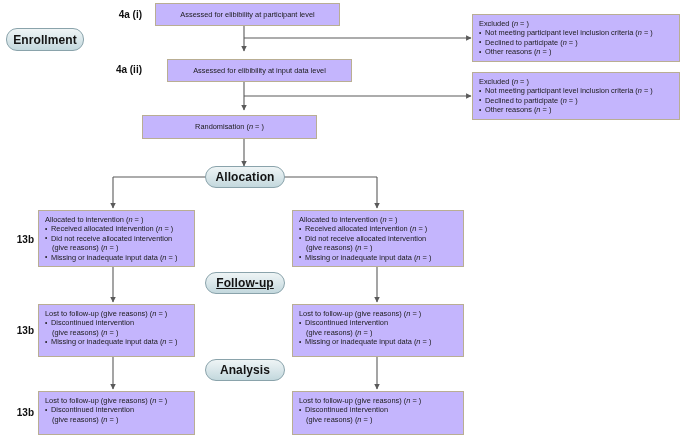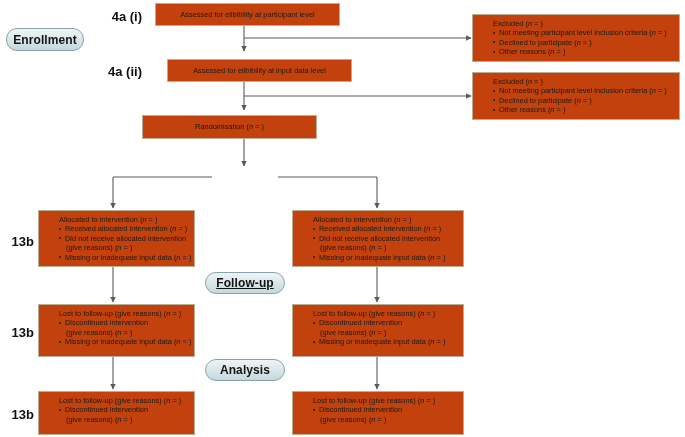--- a/index.html
+++ b/index.html
@@ -21,26 +21,26 @@
     top: 0;
     width: 685px;
     height: 437px;
     pointer-events: none;
   }
 
   
   .box {
     position: absolute;
     box-sizing: border-box;
-    background: #c2410c;
+    background: #c4b5fd;
     border: 1px solid #b9ae93;
     color: #1a1a1a;
     font-size: 7.4px;
     line-height: 9.4px;
-    padding: 4px 20px;
+    padding: 4px 6px;
   }
   .box.center {
     display: flex;
     align-items: center;
     justify-content: center;
     text-align: center;
   }
   .box .hdr {
     display: block;
     white-space: nowrap;
@@ -81,21 +81,21 @@
     color: #131313;
     font-size: 12px;
     font-weight: bold;
     letter-spacing: 0.1px;
     text-align: right;
   }
 
   
   .marker {
     position: absolute;
-    font-size: 13px;
+    font-size: 10px;
     font-weight: bold;
     color: #101010;
     white-space: nowrap;
     text-align: right;
   }
 </style>
 </head>
 <body>
 
 <div id="diagram">
@@ -128,20 +128,23 @@
 
       <line x1="113" y1="357" x2="113" y2="389" marker-end="url(#arrow)"></line>
       <line x1="377" y1="357" x2="377" y2="389" marker-end="url(#arrow)"></line>
     </g>
   </svg>
 
   <div class="pill" style="left:6px; top:28px; width:78px; height:23px;">
     <span>Enrollment</span>
   </div>
 
+  <div class="pill" style="left:205px; top:166px; width:80px; height:22px;">
+    <span>Allocation</span>
+  </div>
 
   <div class="pill" style="left:205px; top:272px; width:80px; height:22px;text-decoration:underline;">
     <span>Follow-up</span>
   </div>
 
   <div class="pill" style="left:205px; top:359px; width:80px; height:22px;">
     <span>Analysis</span>
   </div>
 
   <div class="marker" style="left:100px; top:9px; width:42px;">4a (i)</div>

